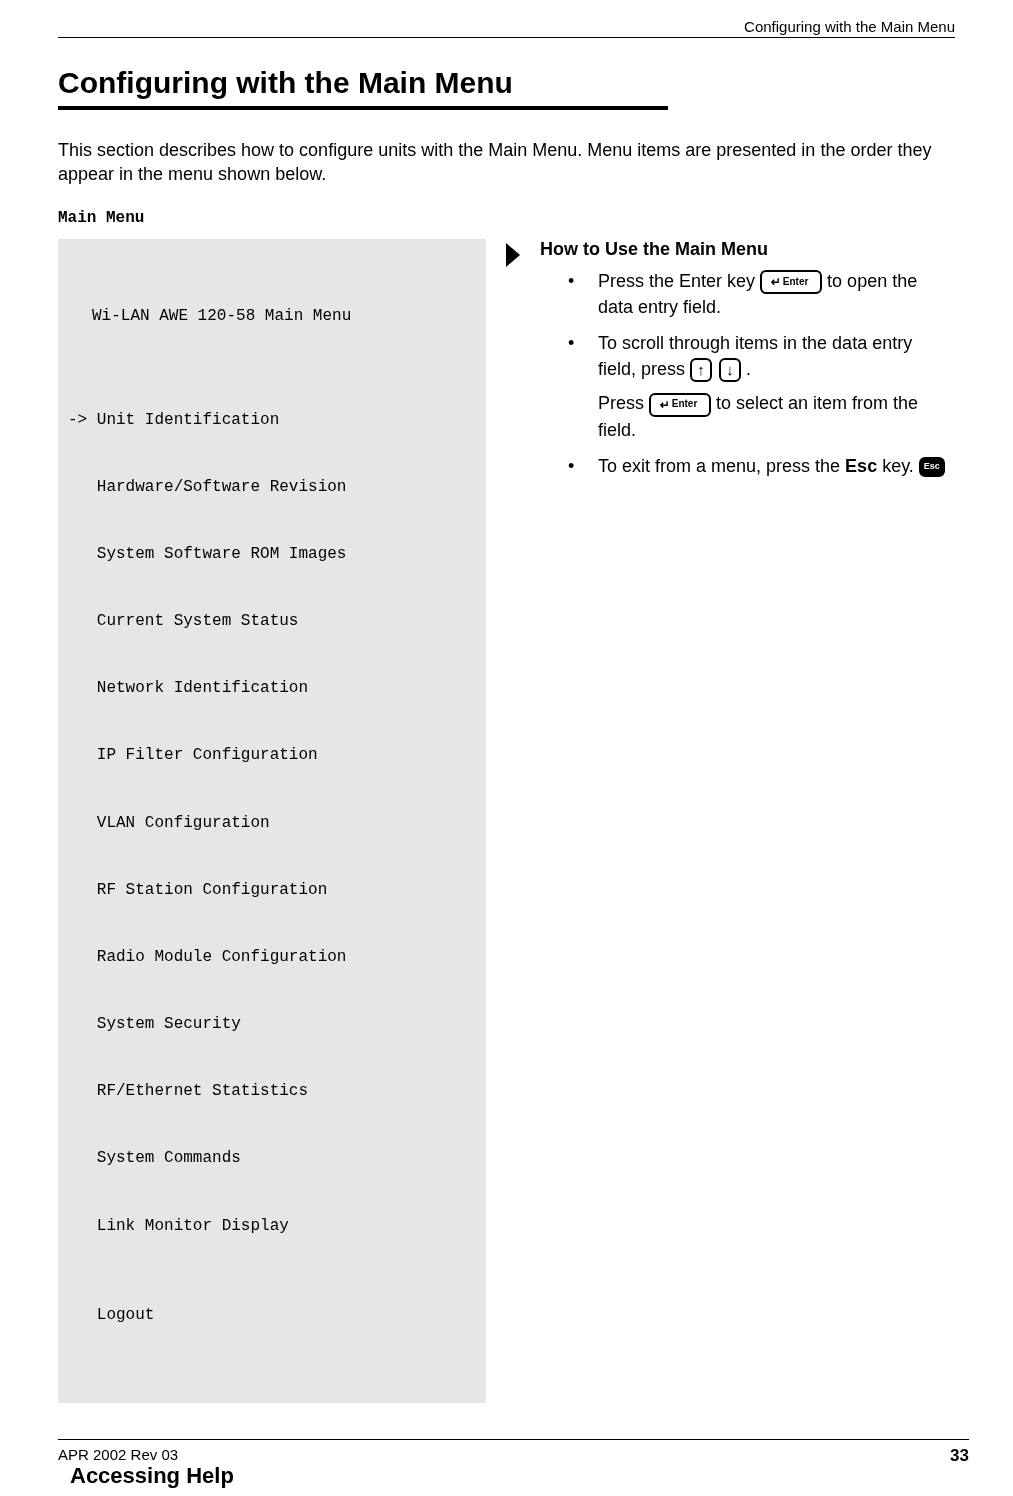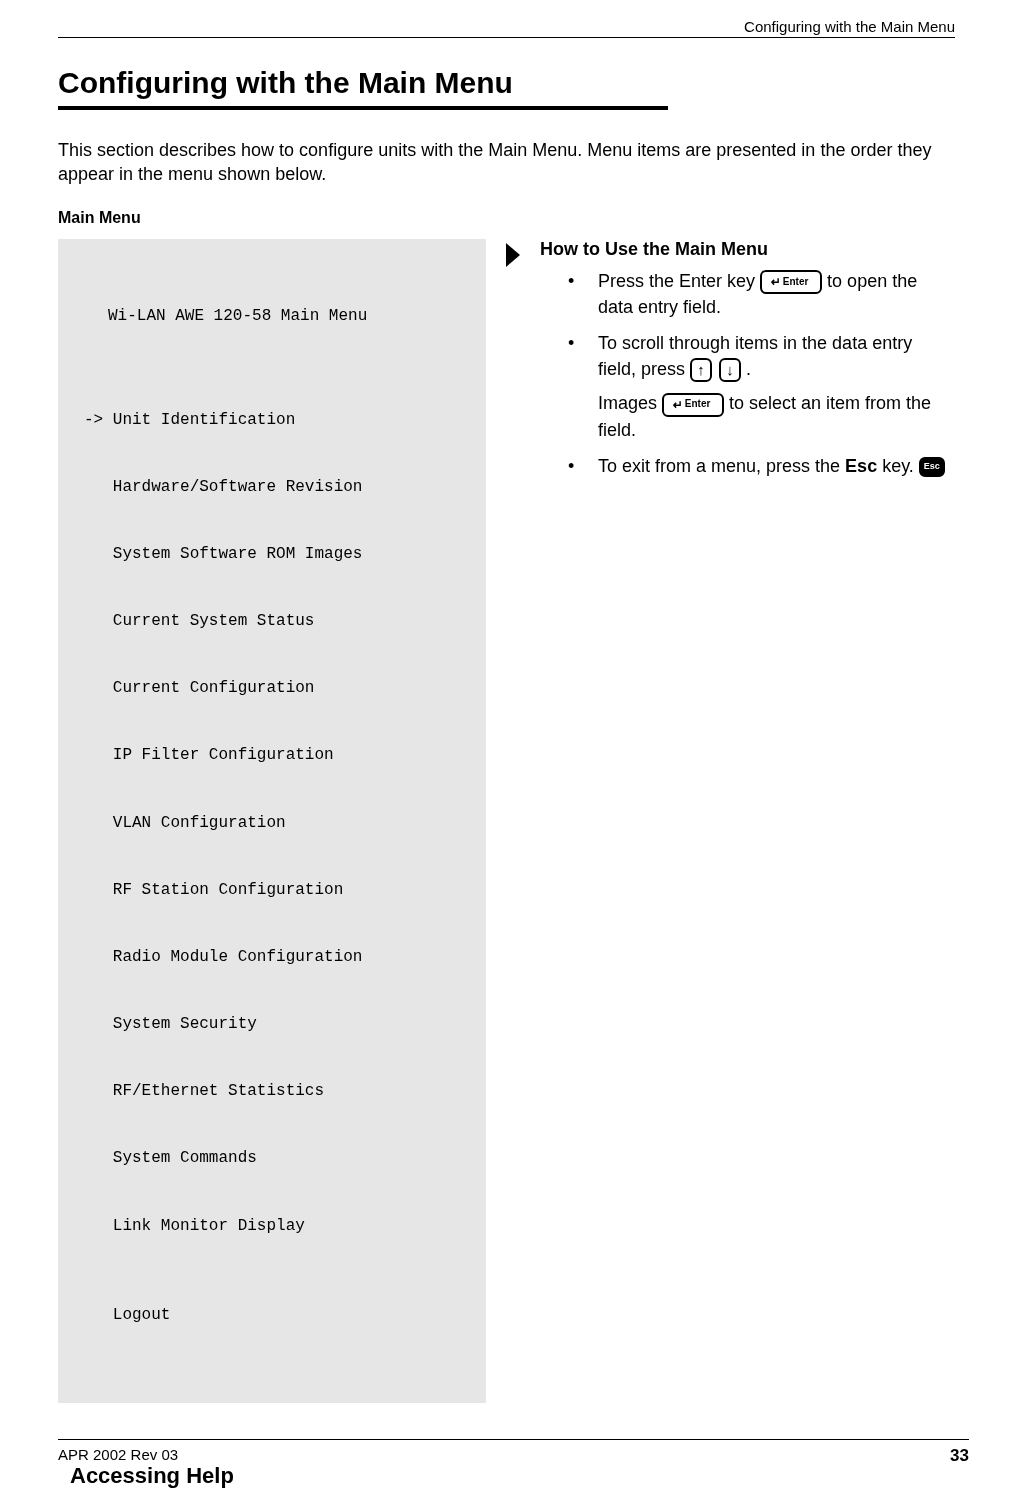--- a/index.html
+++ b/index.html
@@ -41,37 +41,37 @@
     background: #000;
     width: 610px;
     margin-bottom: 28px;
   }
   .intro {
     font-size: 18px;
     line-height: 1.35;
     margin: 0 0 22px 0;
   }
   .main-menu-label {
-    font-family: Liberation Sans, sans-serif;
+    font-family: Liberation Mono, monospace;
     font-weight: bold;
     font-size: 16px;
     margin-bottom: 12px;
   }
   
   .block {
     display: flex;
     align-items: flex-start;
     gap: 18px;
     margin-bottom: 60px;
   }
   .terminal {
     background: #e6e6e6;
     width: 428px;
     flex: 0 0 428px;
-    padding: 22px 10px 32px 18px;
+    padding: 22px 10px 32px 2px;
     box-sizing: border-box;
     font-family: "Courier New", Courier, monospace;
     font-size: 16px;
     line-height: 1.4;
     white-space: pre;
   }
   .terminal .term-title {
     text-align: left;
     padding-left: 32px;
     margin-bottom: 36px;
@@ -201,21 +201,21 @@
   <div class="main-menu-label">Main Menu</div>
 
   <div class="block">
 
     <div class="terminal">
       <div class="term-title">Wi-LAN AWE 120-58 Main Menu</div>
       <div class="menu-line"><span>-&gt;</span> <span>Unit Identification</span></div>
       <div class="menu-line">   <span>Hardware/Software Revision</span></div>
       <div class="menu-line">   <span>System Software ROM Images</span></div>
       <div class="menu-line">   <span>Current System Status</span></div>
-      <div class="menu-line">   <span>Current Configuration</span></div>
+      <div class="menu-line">   <span>Network Identification</span></div>
       <div class="menu-line">   <span>IP Filter Configuration</span></div>
       <div class="menu-line">   <span>VLAN Configuration</span></div>
       <div class="menu-line">   <span>RF Station Configuration</span></div>
       <div class="menu-line">   <span>Radio Module Configuration</span></div>
       <div class="menu-line">   <span>System Security</span></div>
       <div class="menu-line">   <span>RF/Ethernet Statistics</span></div>
       <div class="menu-line">   <span>System Commands</span></div>
       <div class="menu-line">   <span>Link Monitor Display</span></div>
       <div class="menu-line logout">   <span>Logout</span></div>
     </div>
@@ -240,21 +240,21 @@
           </p>
         </li>
         <li>
           <p>
             <span>To scroll through items in the data entry field, press </span>
             <span class="key arrow">↑</span>
             <span class="key arrow keygap">↓</span>
             <span> .</span>
           </p>
           <p>
-            <span>Images </span>
+            <span>Press </span>
             <span class="key enter">
                 <span class="enter-arrow">↵</span>
                 <span>Enter</span>
               </span>
             <span> to select an item from the field.</span>
           </p>
         </li>
         <li>
           <p>
             <span>To exit from a menu, press the </span><span class="sbold">Esc</span><span> key. </span>

